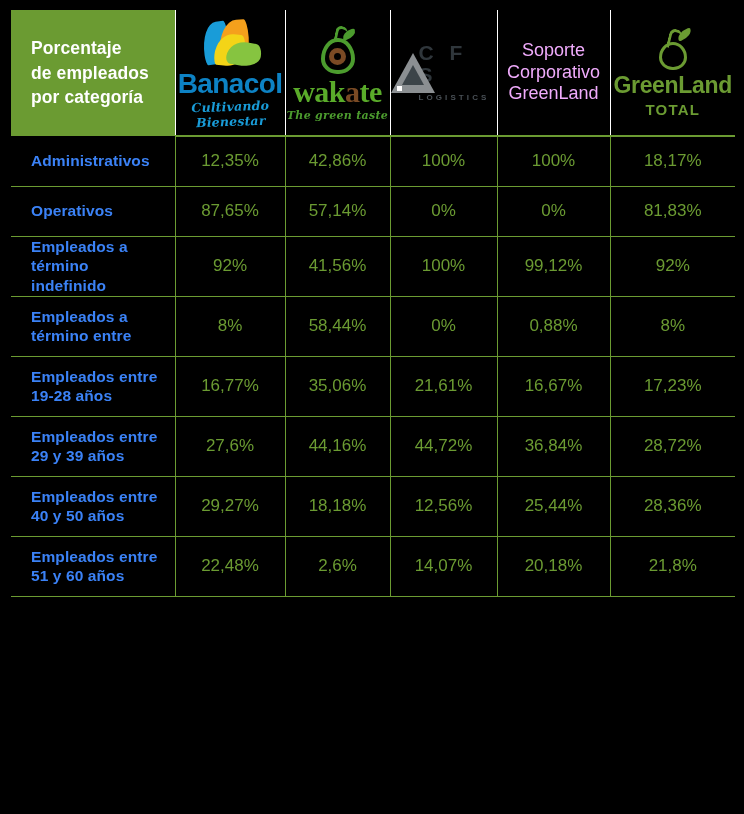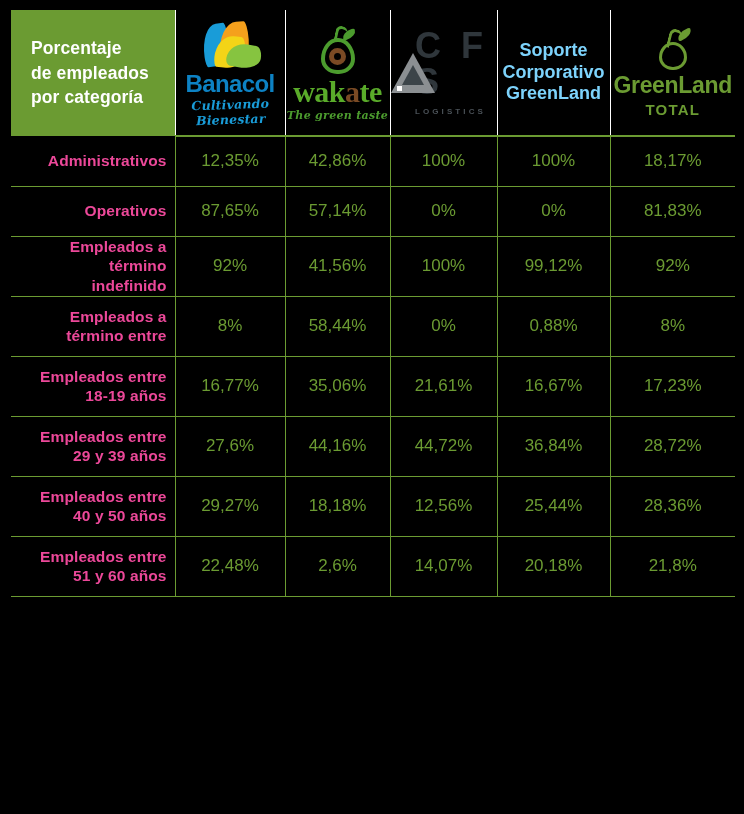--- a/index.html
+++ b/index.html
@@ -56,26 +56,26 @@
   tbody td {
     border-right: 1px solid #6b9b32;
     border-bottom: 1px solid #6b9b32;
     padding: 0 6px;
     vertical-align: middle;
   }
   tbody td.last { border-right: none; }
   tbody tr:last-child td { border-bottom: 1.5px solid #6b9b32; }
 
   td.row-label {
-    color: #ec4899;
+    color: #3b82f6;
     font-size: 15.5px;
     font-weight: bold;
     letter-spacing: .1px;
     line-height: 1.28;
-    text-align: right;
+    text-align: left;
     padding-left: 20px;
     padding-right: 8px;
   }
   td.value {
     color: #6b9b32;
     font-size: 17px;
     text-align: center;
     white-space: nowrap;
   }
   tr.r1 td { height: 50px; }
@@ -112,21 +112,21 @@
     border-radius: 58% 18% 58% 10% / 70% 46% 54% 30%;
     transform: rotate(6deg);
   }
   .bs-grn {
     left: 34px; top: 22px; width: 34px; height: 24px;
     background: #86c440;
     border-radius: 55% 20% 60% 14% / 70% 50% 50% 30%;
     transform: rotate(10deg);
   }
   .banacol .word {
-    color: #0d82c4; font-size: 24px; font-weight: bold;
+    color: #0d82c4; font-size: 28px; font-weight: bold;
     letter-spacing: -0.6px; line-height: 1;
   }
   .banacol .tag {
     color: #199cd8; font-size: 12.5px; font-style: italic;
     font-family: "DejaVu Serif", serif; letter-spacing: .2px;
     margin-top: 1px; transform: rotate(-2deg);
   }
 
   
   .wakate { padding-top: 2px; }
@@ -177,32 +177,32 @@
     border-left: 11px solid transparent;
     border-right: 11px solid transparent;
     border-bottom: 20px solid #3c4449;
   }
   .cfs .tri .dot {
     position: absolute; left: 6px; bottom: 2px;
     width: 5px; height: 5px; background: #ffffff;
   }
   .cfs .txt { text-align: left; }
   .cfs .txt .big {
-    color: #2f363b; font-size: 36px; font-weight: bold;
+    color: #2f363b; font-size: 21px; font-weight: bold;
     letter-spacing: 5px; line-height: 1;
   }
   .cfs .txt .small {
     color: #4a5157; font-size: 8px; font-weight: bold;
     letter-spacing: 3.1px; line-height: 1; margin-top: 3px; text-align: right;
     padding-right: 2px;
   }
 
   
   .soporte .line {
-    color: #7dd3fc; font-size: 18px; font-weight: bold;
+    color: #f0abfc; font-size: 18px; font-weight: normal;
     line-height: 1.22; text-align: center;
   }
 
   
   .greenland .sprout { position: relative; width: 40px; height: 44px; margin: 0 auto 2px; }
   .greenland .sprout .bulb {
     position: absolute; left: 6px; top: 14px; width: 28px; height: 28px;
     border: 3px solid #6b9b32;
     border-radius: 52% 52% 50% 50% / 58% 58% 46% 46%;
   }
@@ -351,21 +351,21 @@
           </td>
           <td class="value">8%</td>
           <td class="value">58,44%</td>
           <td class="value">0%</td>
           <td class="value">0,88%</td>
           <td class="value last">8%</td>
         </tr>
         <tr class="r2">
           <td class="row-label">
             <div>Empleados entre</div>
-            <div>18-19 años</div>
+            <div>19-28 años</div>
           </td>
           <td class="value">16,77%</td>
           <td class="value">35,06%</td>
           <td class="value">21,61%</td>
           <td class="value">16,67%</td>
           <td class="value last">17,23%</td>
         </tr>
         <tr class="r2">
           <td class="row-label">
             <div>Empleados entre</div>

